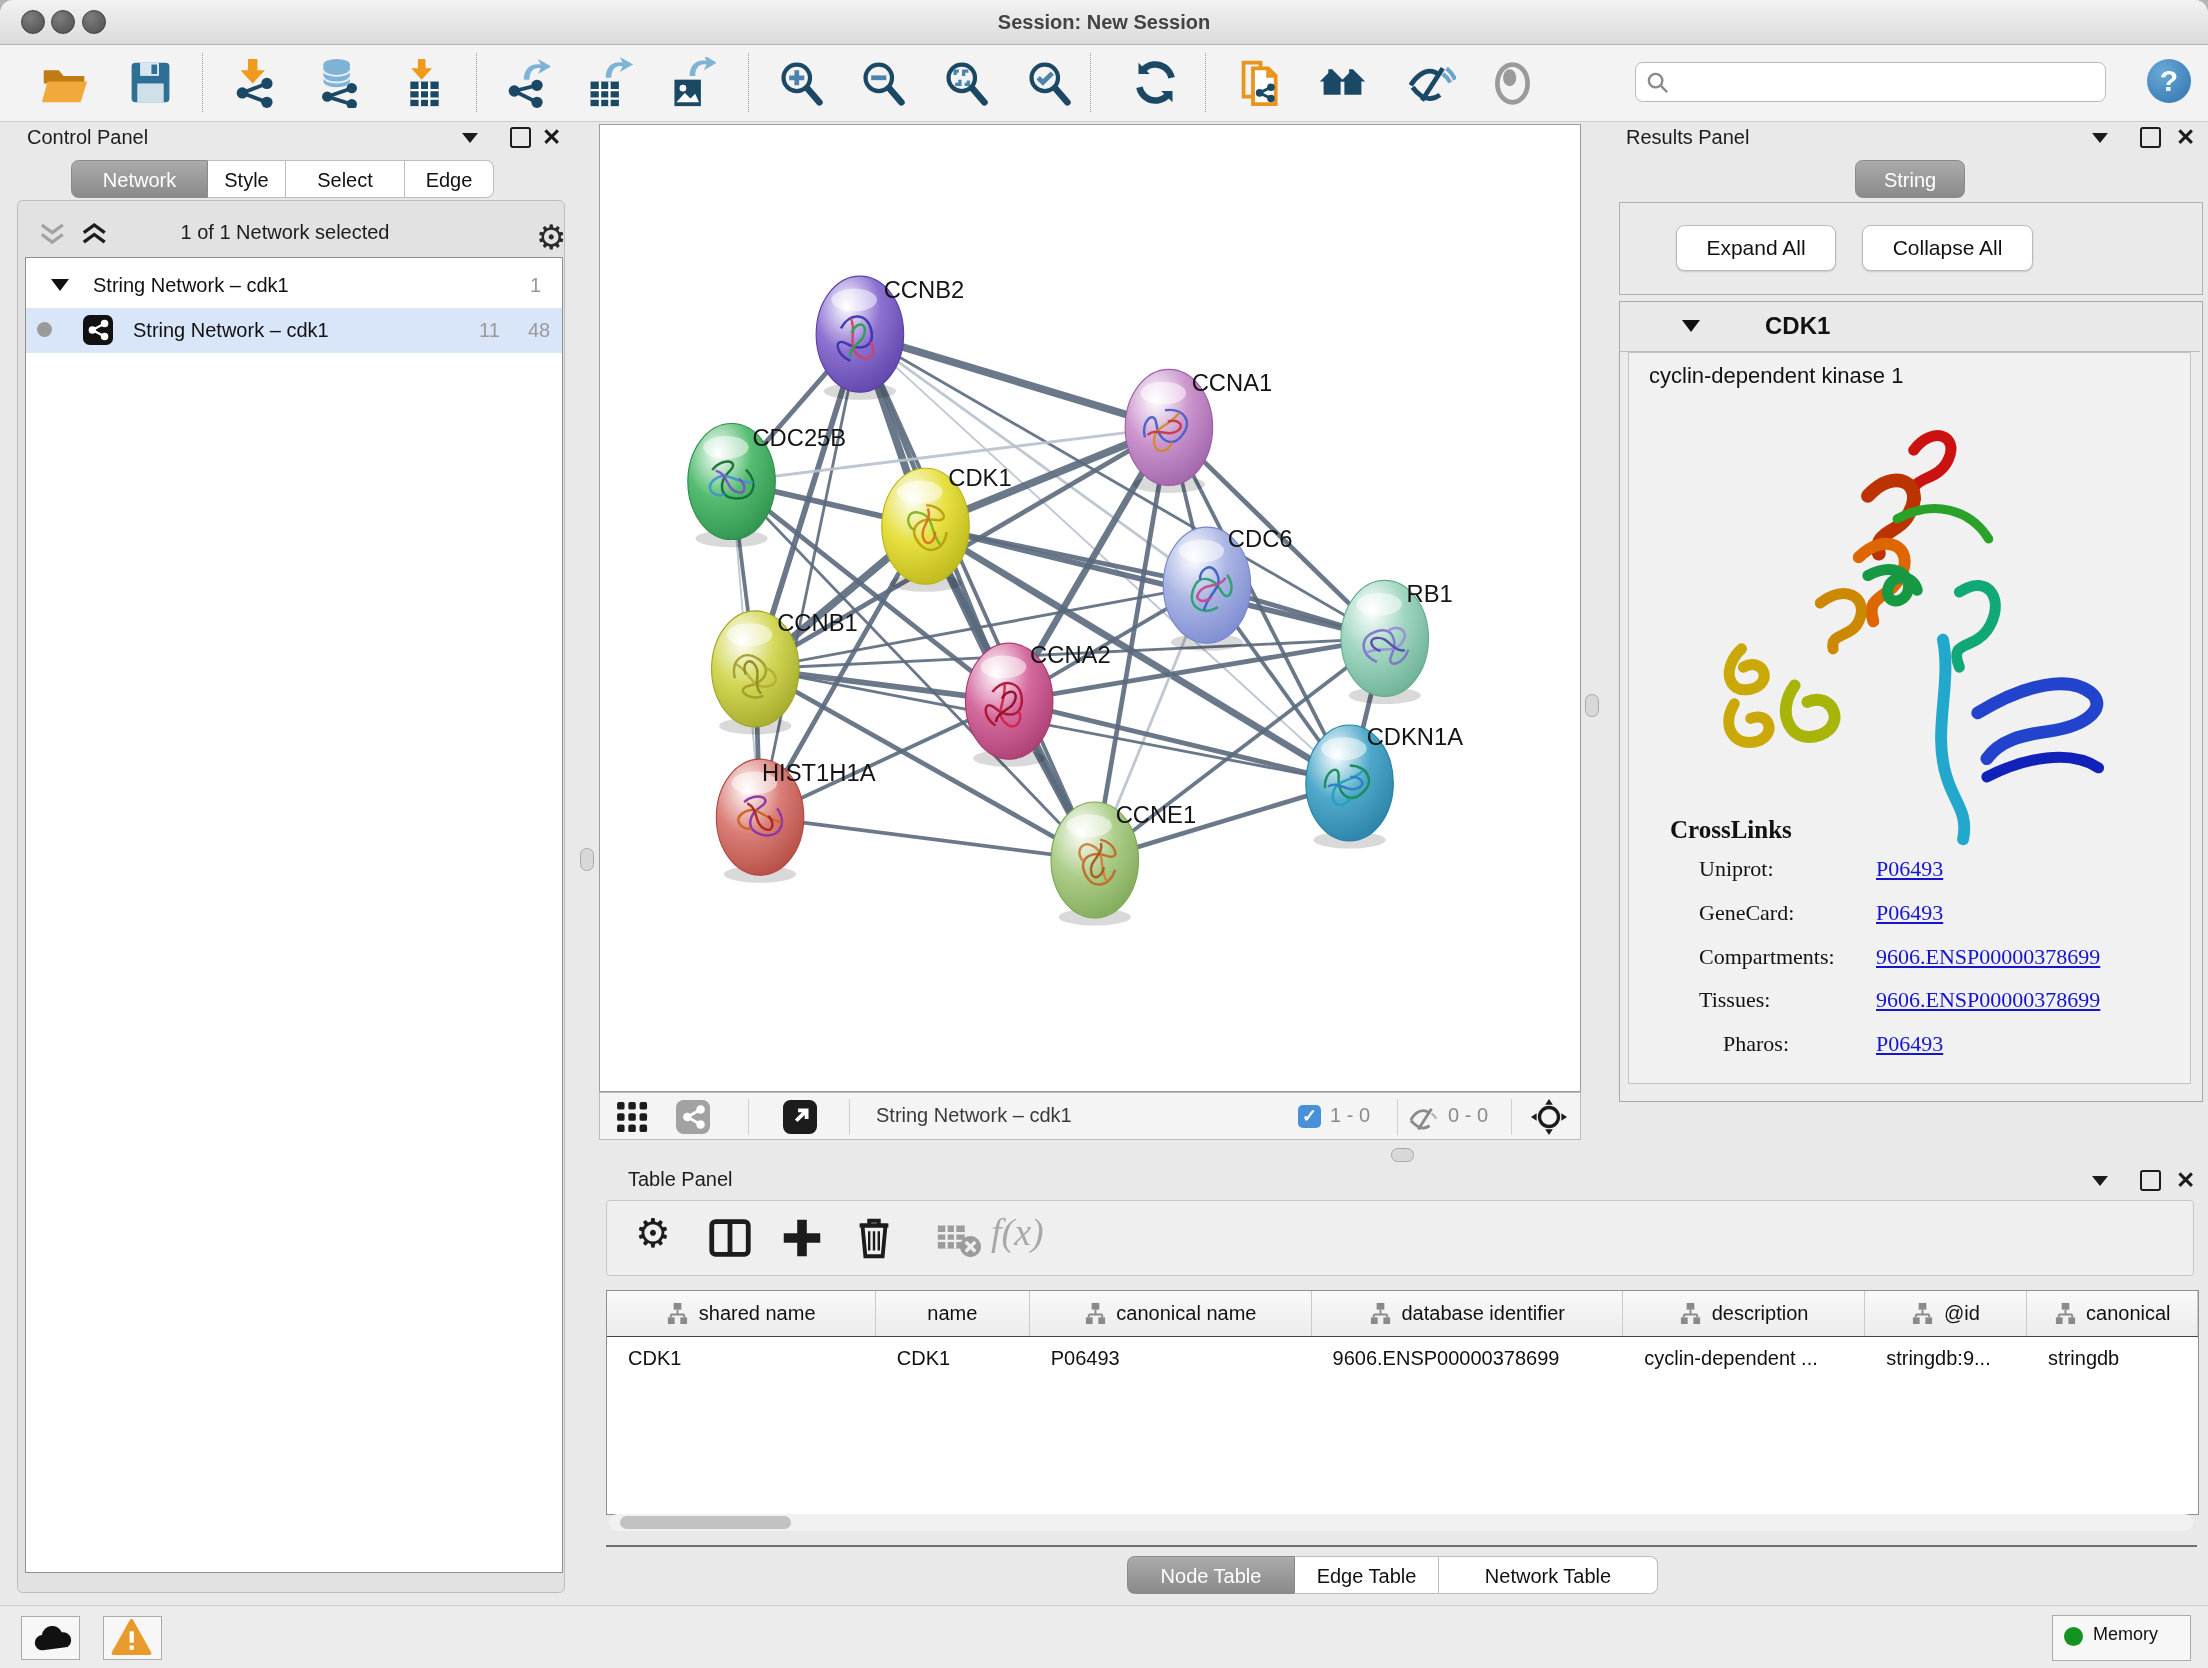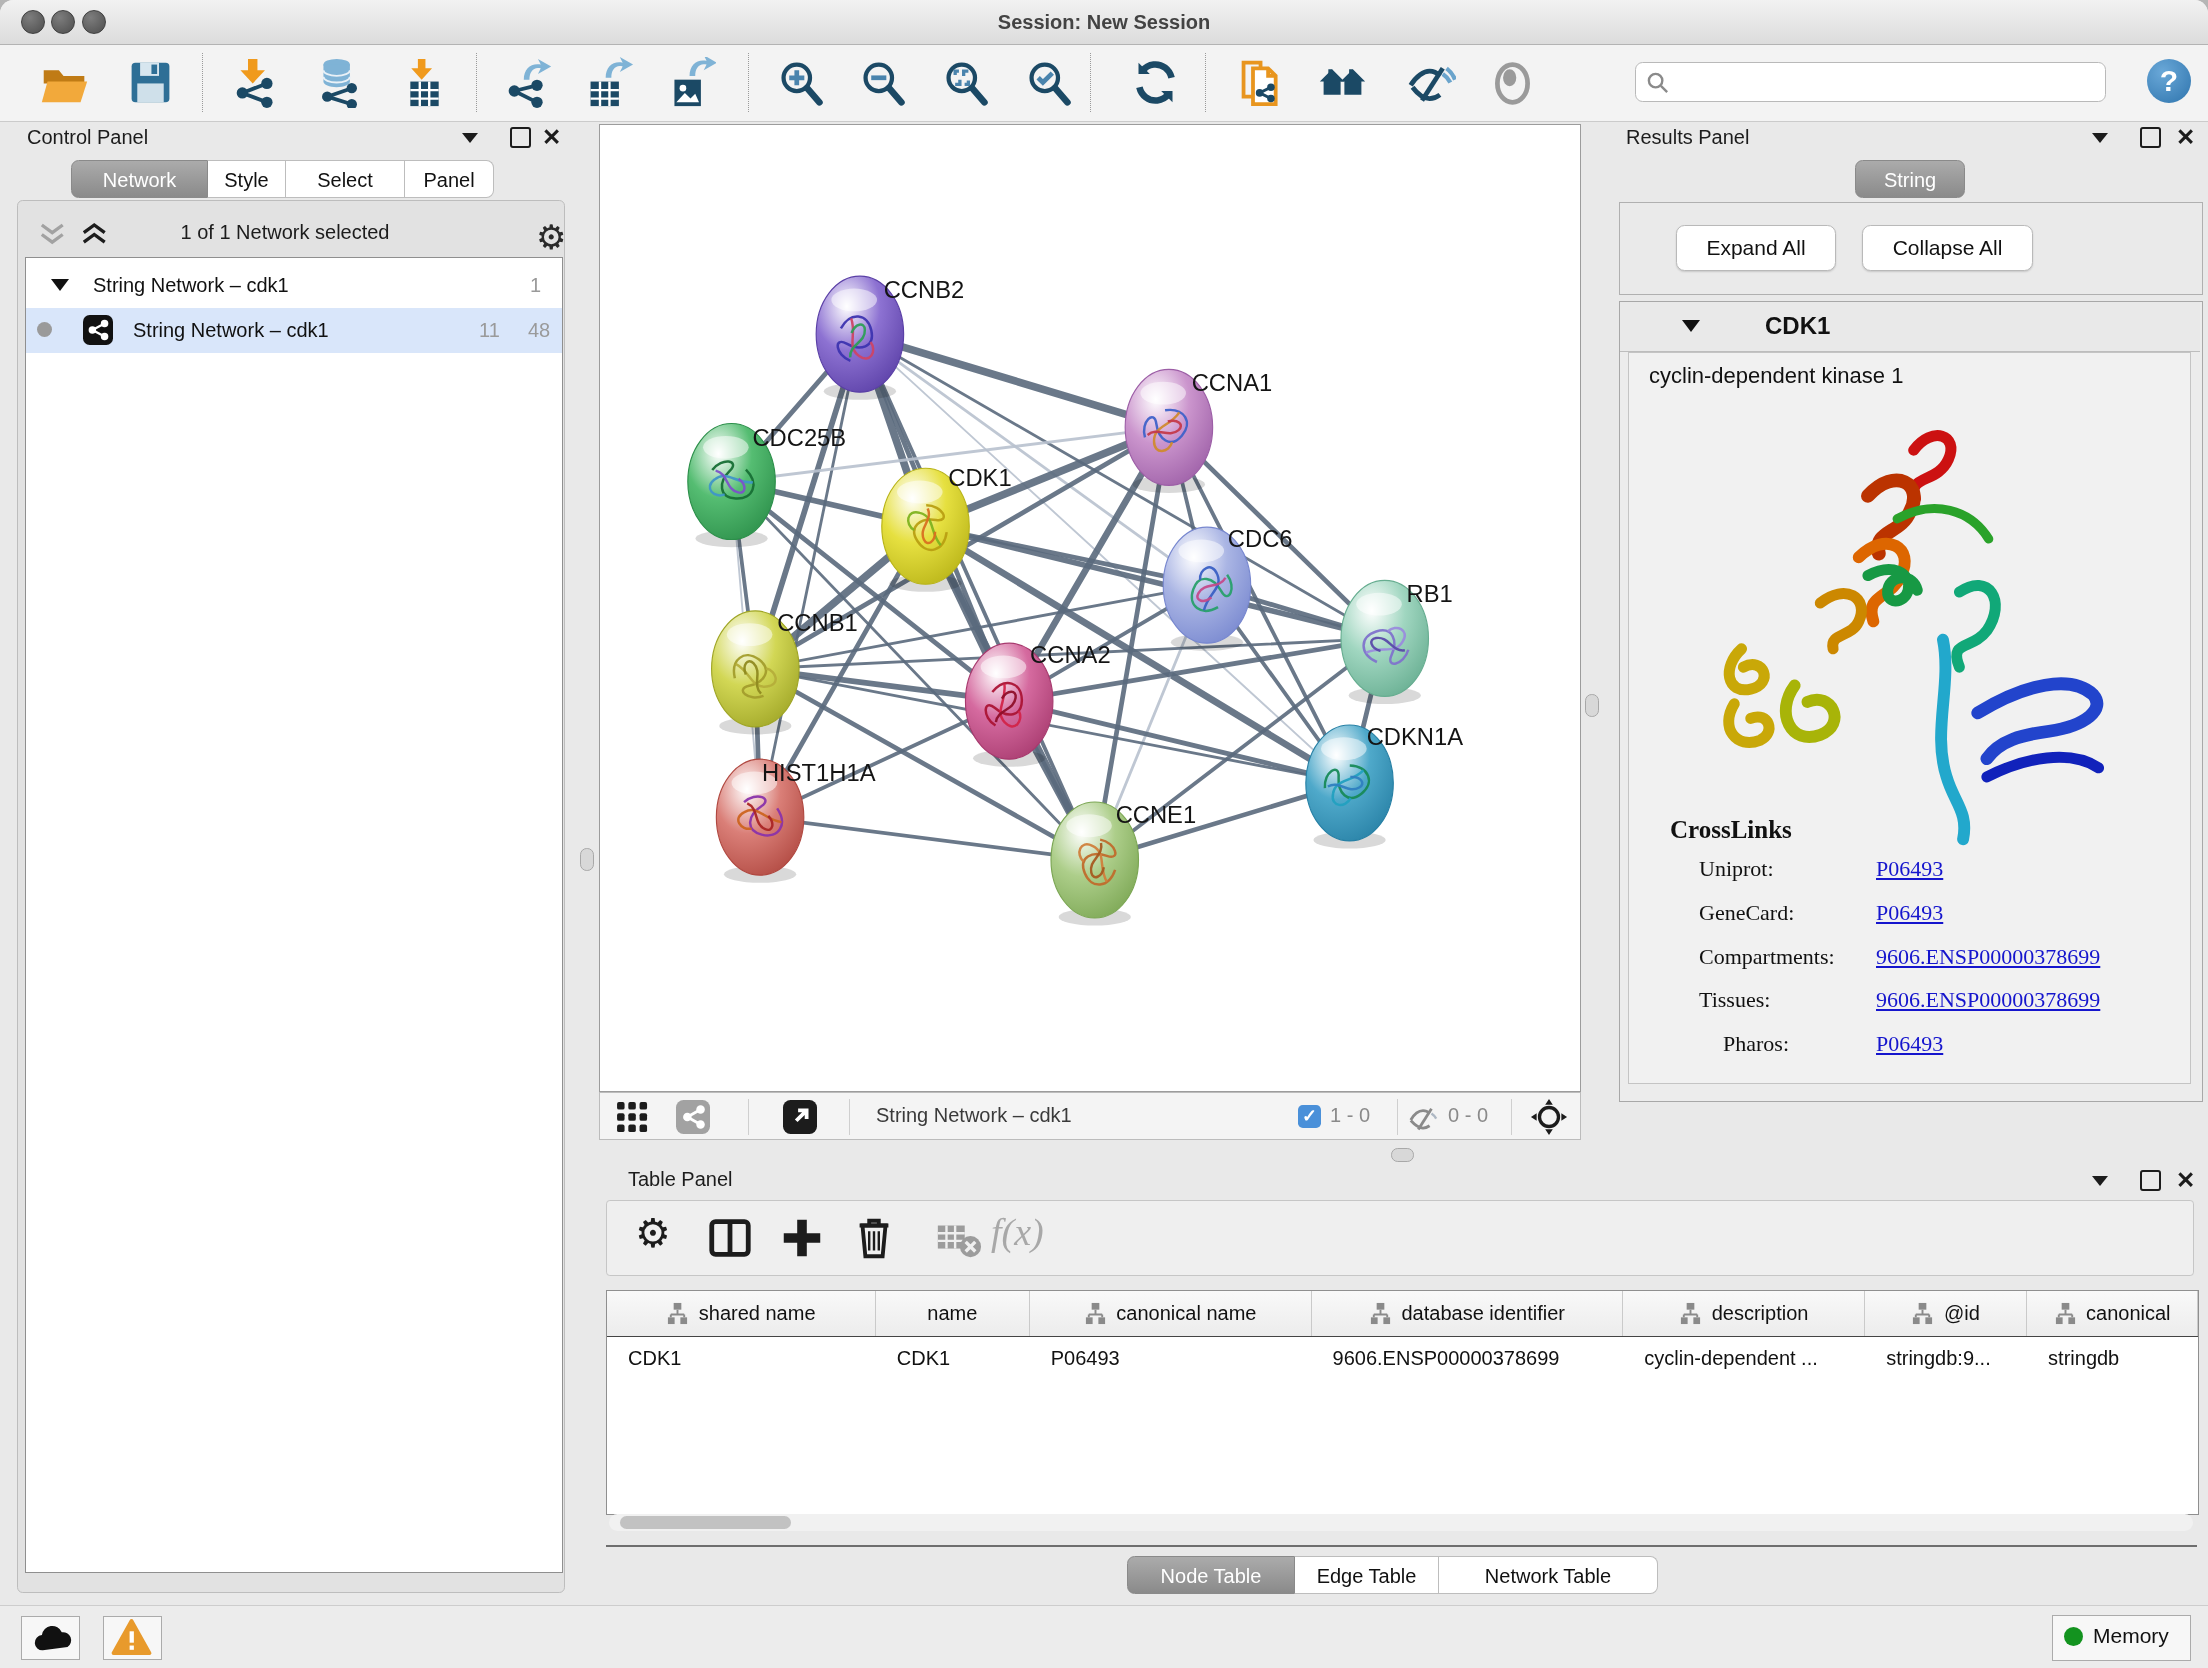--- a/index.html
+++ b/index.html
@@ -82,21 +82,21 @@
   .trow{display:flex;height:42px;background:#fff;}
   .td{box-sizing:border-box;padding-left:21px;font-size:20px;color:#111;display:flex;align-items:center;}
   .tbody-space{height:135px;background:#fff;}
   .hscroll{position:absolute;left:609px;top:1514px;width:1584px;height:17px;background:#f1f1f1;border-radius:8.6px;}
   .hthumb{position:absolute;left:11.4px;top:1.9px;width:171px;height:13.3px;background:#c2c2c2;border-radius:6.7px;cursor:pointer;}
   .tp-bottomline{position:absolute;left:606px;top:1545px;width:1591px;height:0;border-top:2.9px solid #6e6e6e;}
 
   
   .statusbar{position:absolute;left:0;top:1605px;width:100%;height:63px;background:#ececec;border-top:1px solid #cdcdcd;}
   .sb-btn{position:absolute;top:9.5px;width:59px;height:44px;background:#f7f7f7;border:1.9px solid #ababab;box-sizing:border-box;cursor:pointer;}
-  .mem-btn{position:absolute;left:2052px;top:8.6px;width:139px;height:46px;background:#f7f7f7;border:1.9px solid #ababab;box-sizing:border-box;font-size:21px;color:#111;cursor:pointer;}
+  .mem-btn{position:absolute;left:2052px;top:8.6px;width:139px;height:46px;background:#f7f7f7;border:1.9px solid #ababab;box-sizing:border-box;font-size:18px;color:#111;cursor:pointer;}
   .mem-dot{position:absolute;left:11.4px;top:11.4px;width:19px;height:19px;border-radius:50%;background:#13931f;}
   .mem-txt{position:absolute;left:40px;top:8.6px;}
 </style>
 </head>
 <body>
 
 <div class="window">
 
   <div class="titlebar">
     <div class="traffic" style="left:21px;"></div>
@@ -255,21 +255,21 @@
 
   <div class="panel-title" style="left:27px;top:126px;">Control Panel</div>
   <div class="ph-caret" style="left:462px;top:133px;"></div>
   <div class="ph-float" style="left:510px;top:127px;"></div>
   <div class="ph-close" style="left:542px;top:126px;">✕</div>
 
   <div class="seg" style="left:71px;top:160px;" id="cp-tabs">
       <div class="tab sel" style="width: 137px;">Network</div>
       <div class="tab" style="width: 78px;">Style</div>
       <div class="tab" style="width: 119px;">Select</div>
-      <div class="tab" style="width: 89px;">Panel</div>
+      <div class="tab" style="width: 89px;">Edge</div>
     </div>
 
   <div class="cp-box"></div>
   <div class="cp-toolbar">
     <svg style="position:absolute;left:21px;top:11.4px;" width="28.5" height="25" viewBox="0 0 30 26">
         <path d="M4 3l11 8 11-8M4 13l11 8 11-8" stroke="#a2a2a2" stroke-width="3.5" fill="none"></path>
       </svg>
     <svg style="position:absolute;left:63px;top:11.4px;" width="28.5" height="25" viewBox="0 0 30 26">
         <path d="M4 11 15 3l11 8M4 21l11-8 11 8" stroke="#1c1c1c" stroke-width="3.5" fill="none"></path>
       </svg>

